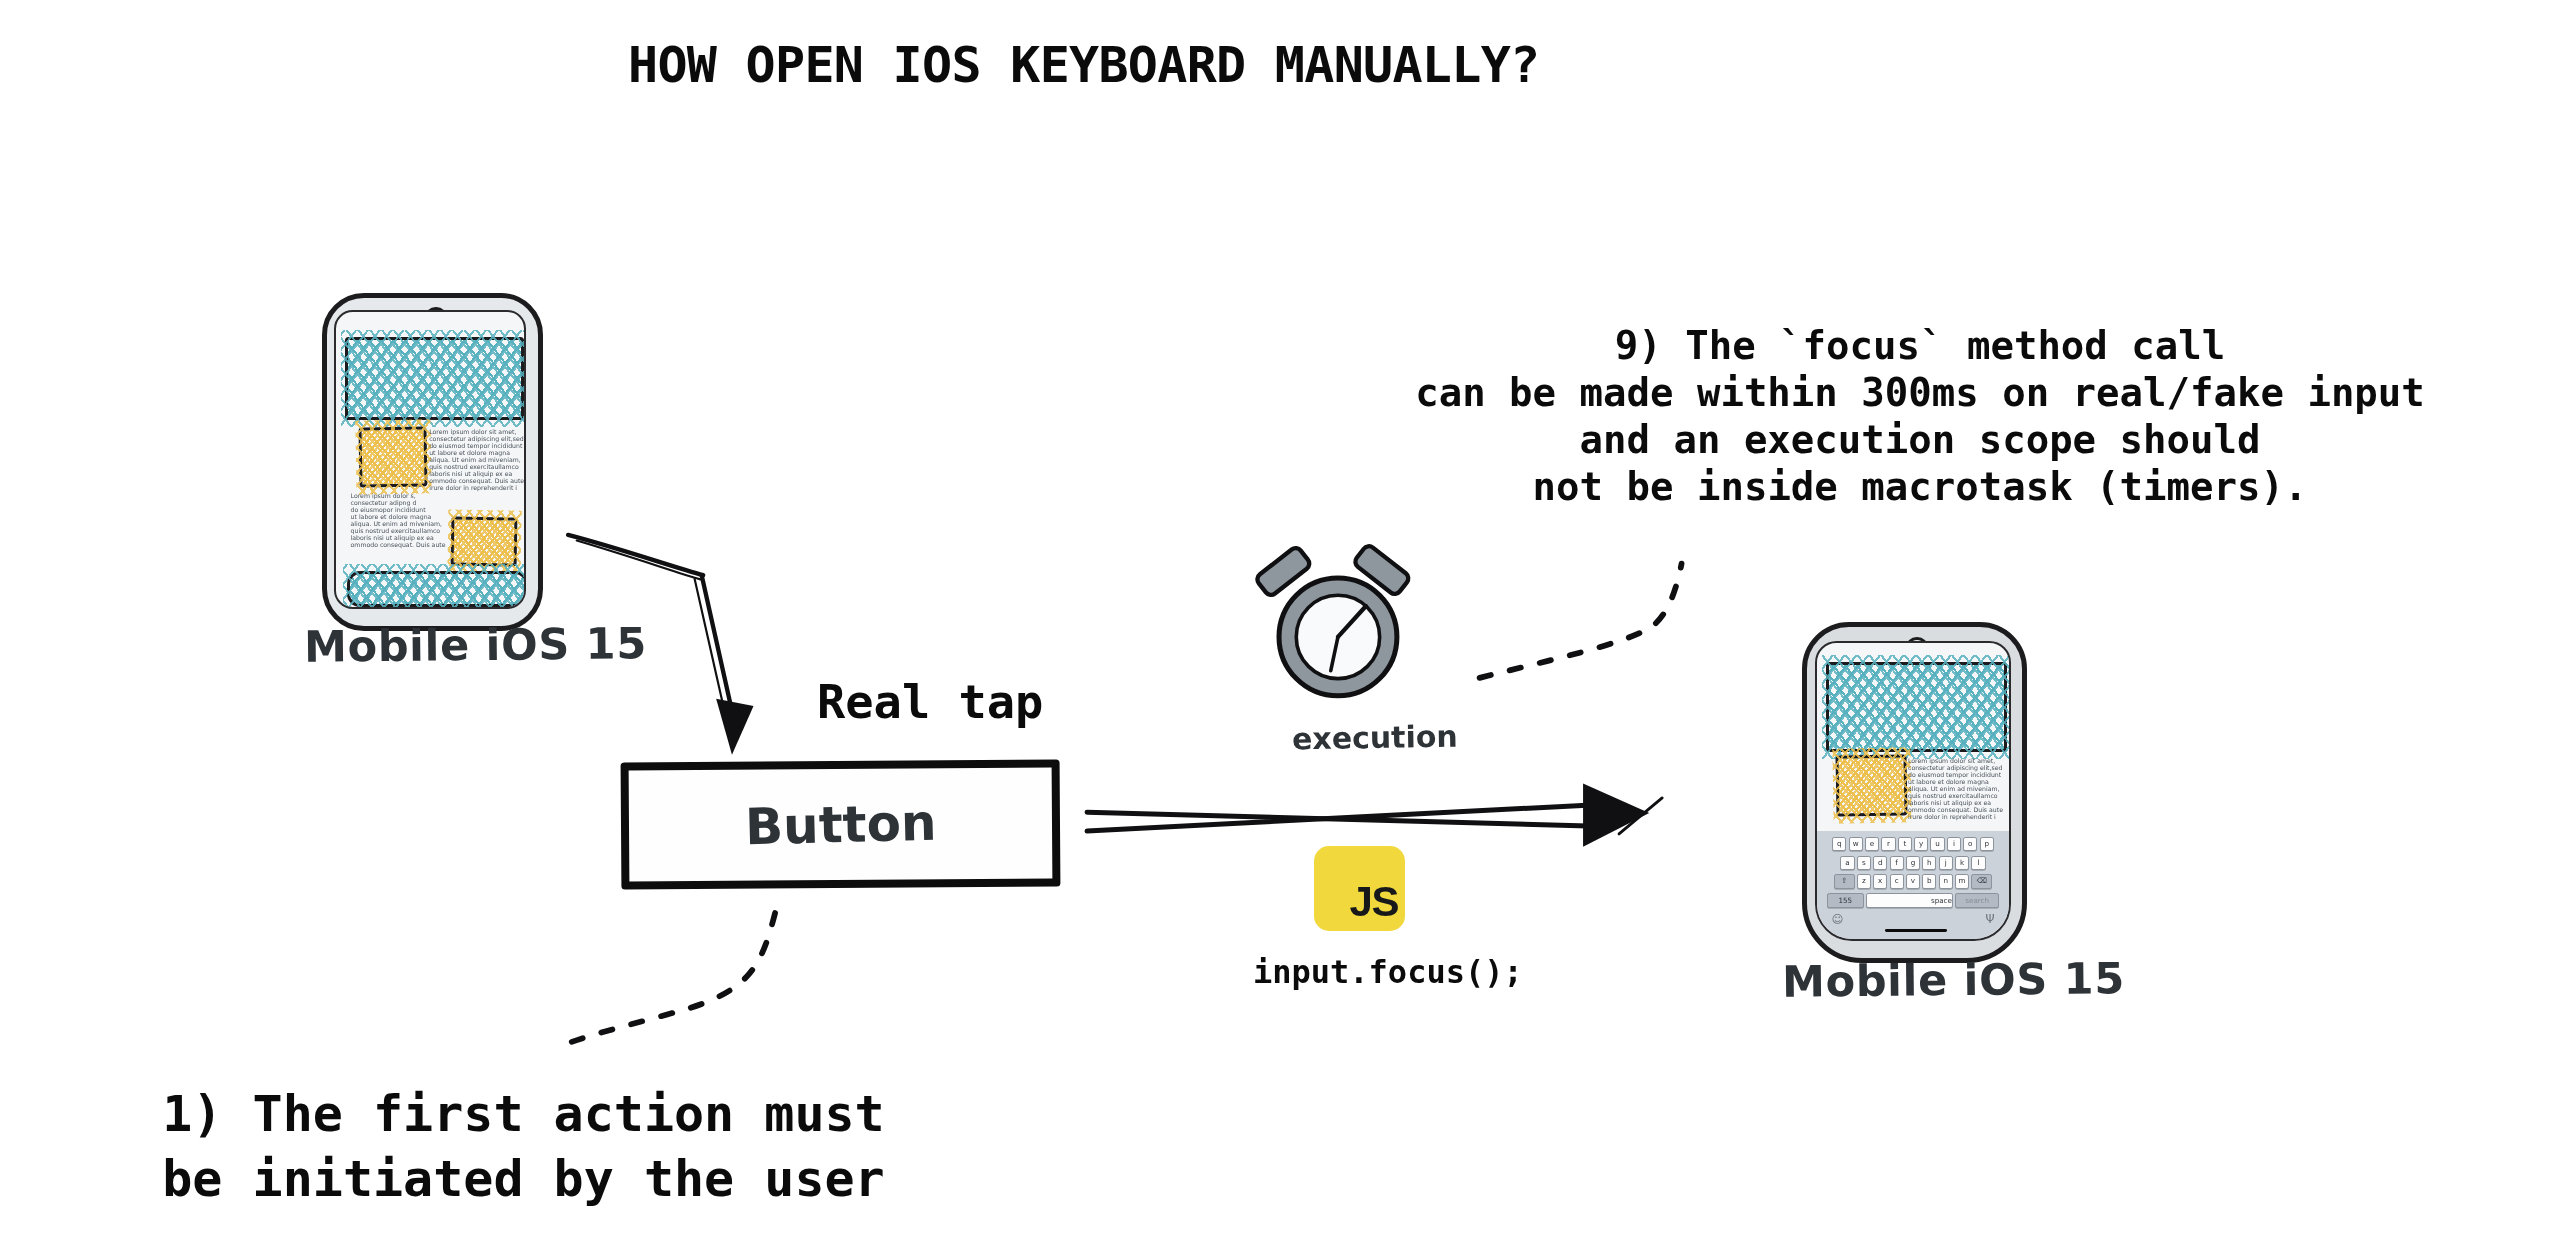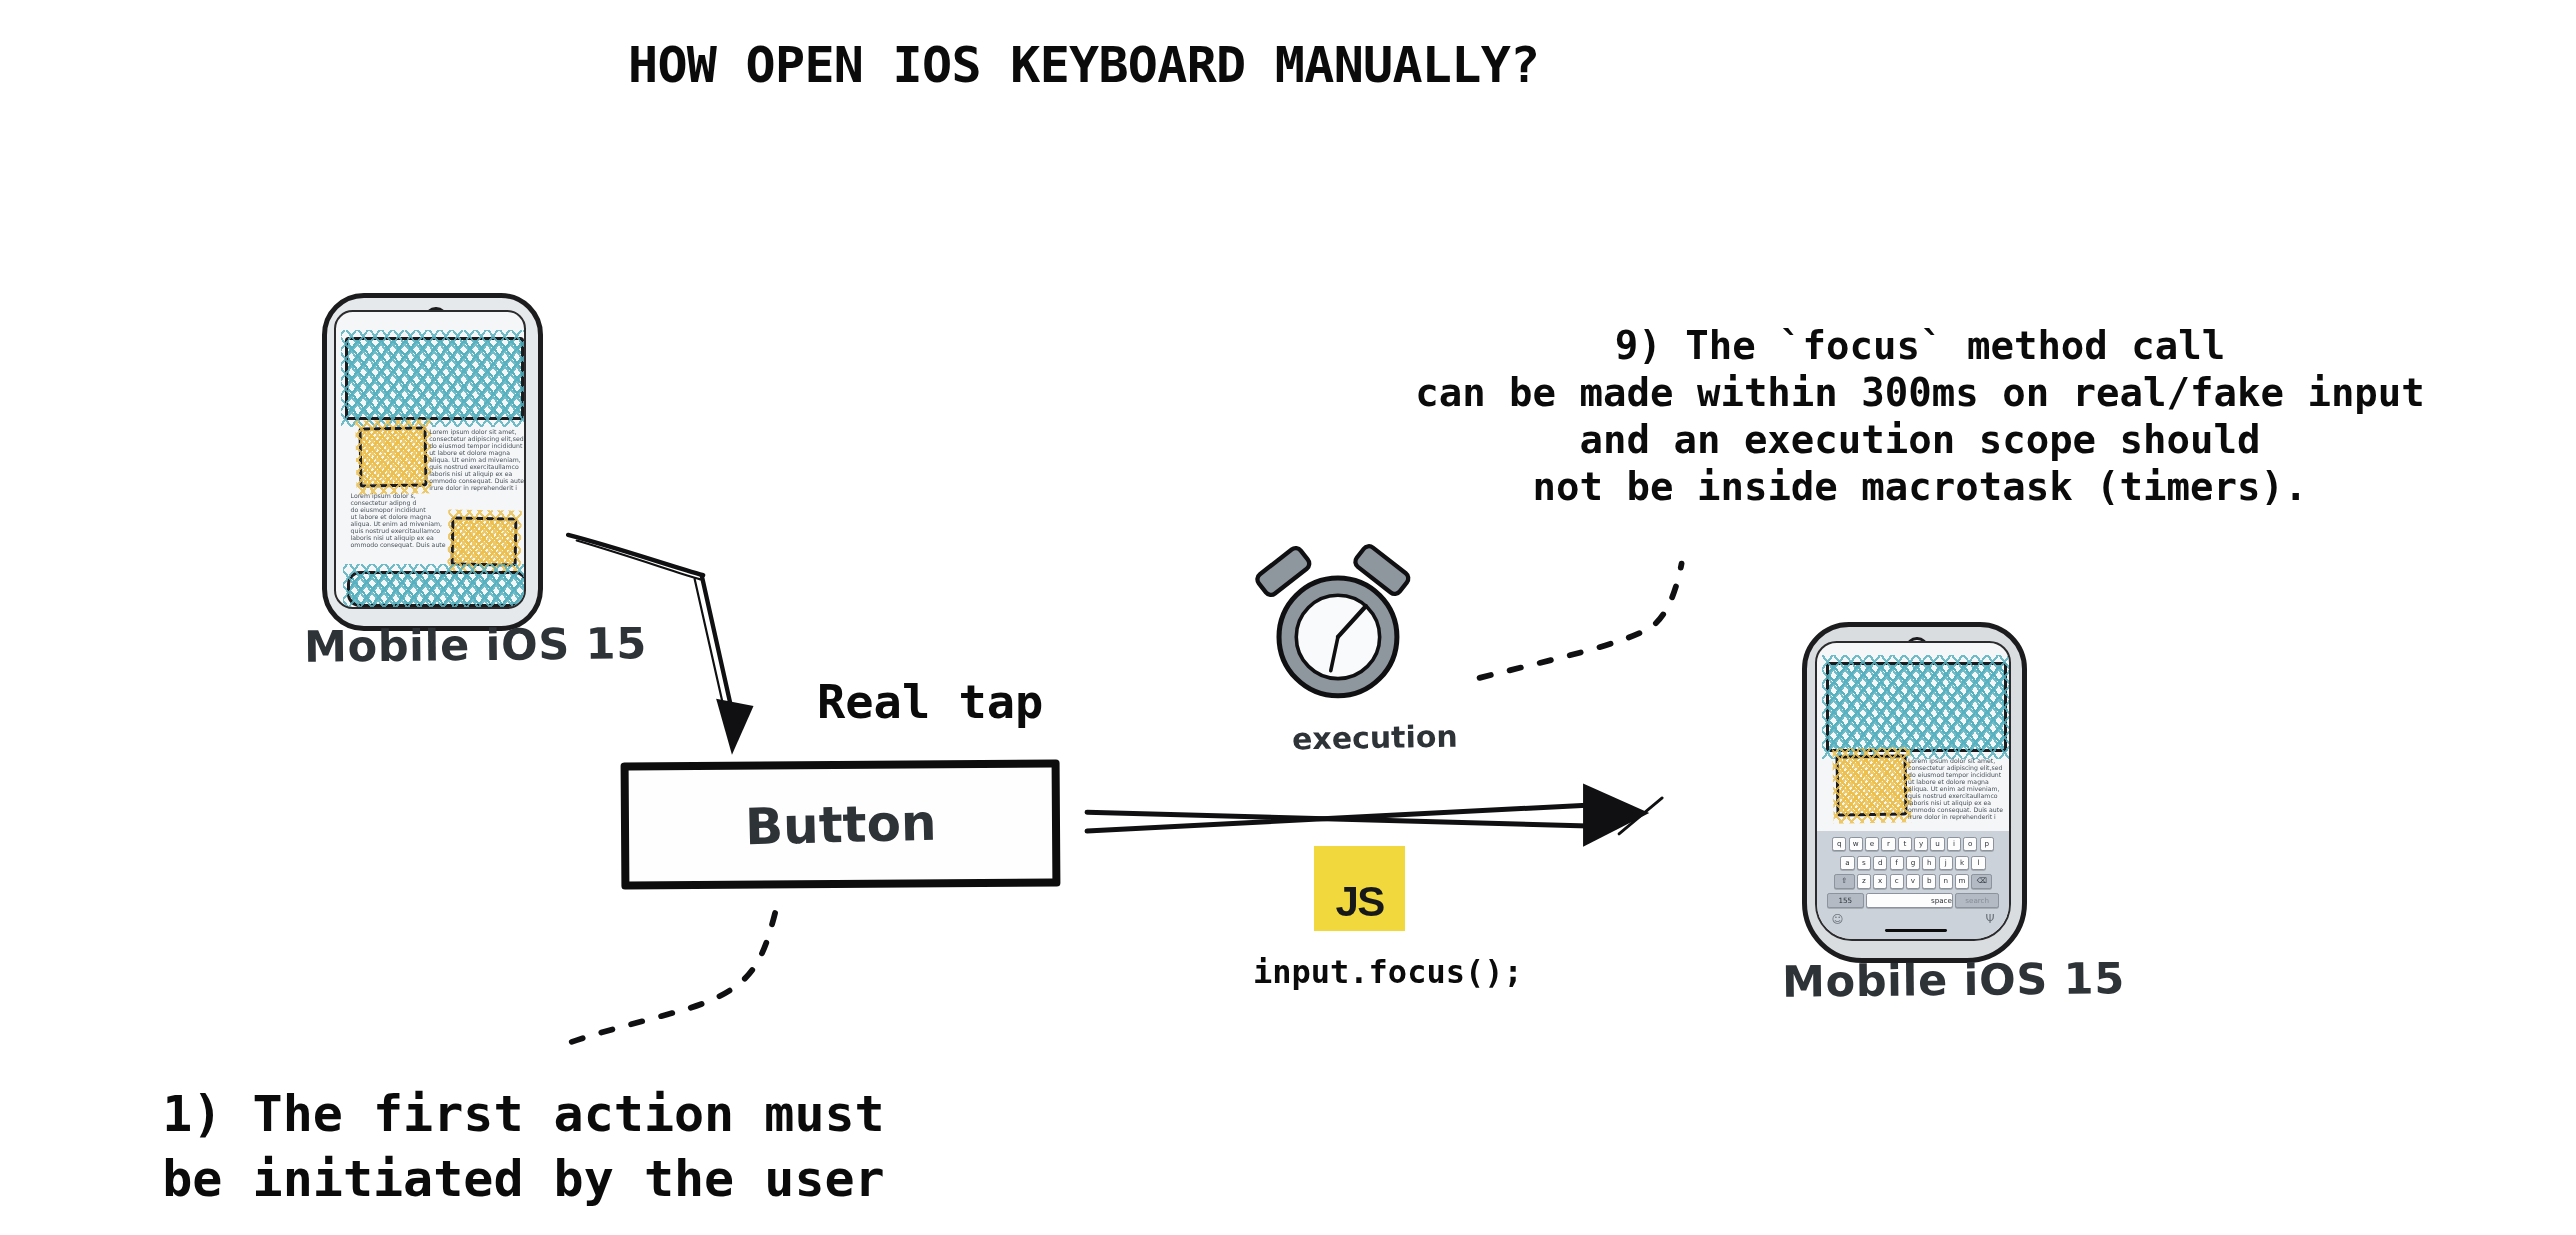--- a/index.html
+++ b/index.html
@@ -51,21 +51,21 @@
   .key-123{width:35px;background:var(--key-special);}
   .key-space{width:85px;text-align:right;}
   .key-search{width:42px;background:var(--key-special);color:#868d96;}
   .kb-icon{position:absolute;font-size:11.5px;color:#6d747c;}
   .home-bar{position:absolute;height:2.9px;background:#0c0c0d;border-radius:1.4px;}
 
   
   .button-box{position:absolute;border:8px solid #0d0d0e;border-radius:3.6px;background:#fefefe;
               transform:rotate(-0.4deg);display:flex;align-items:center;justify-content:center;}
   .js-badge{position:absolute;background:var(--js-yellow);display:flex;align-items:flex-end;
-            justify-content:center;padding:4.3px 7.2px;}
+            justify-content:flex-end;padding:4.3px 7.2px;border-radius:15px;}
   .js-badge span{font-size:42px;font-weight:700;color:#17181a;letter-spacing:-1.4px;
                  font-family:"Liberation Sans",sans-serif;}
   svg.overlay{position:absolute;left:0;top:0;pointer-events:none;}
 </style>
 </head>
 <body>
 
 <div class="abs mono" style="left:598px;top:36px;font-size:50px;letter-spacing:-0.7px;margin-left:30px;">HOW OPEN IOS KEYBOARD MANUALLY?</div>
 
 <div class="phone" style="left:322px;top:293px;width:211px;height:328px;border-radius:42px;">

